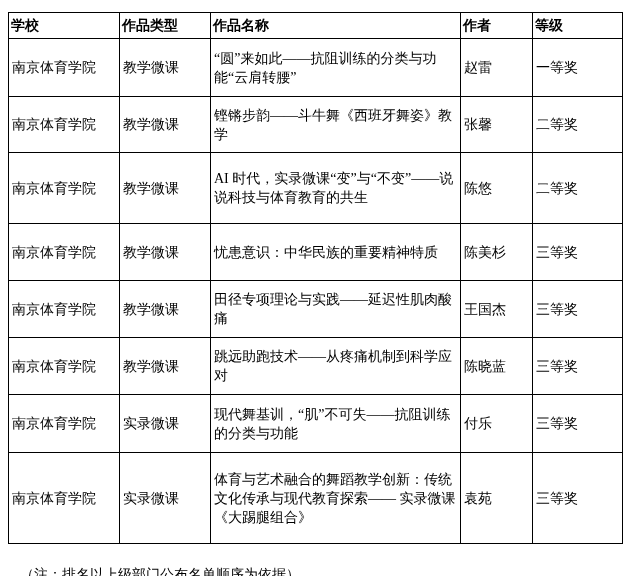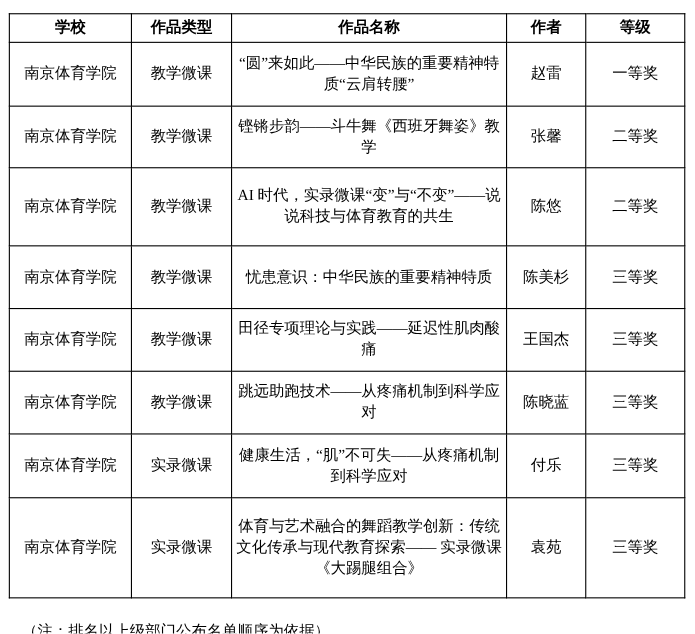--- a/index.html
+++ b/index.html
@@ -20,21 +20,21 @@
     top: 12px;
   }
   table.awards {
     border-collapse: collapse;
     table-layout: fixed;
     width: 614px;
   }
   table.awards th,
   table.awards td {
     border: 1px solid #000000;
-    text-align: center;
+    text-align: left;
     vertical-align: middle;
     padding: 1px 3px;
     font-size: 14px;
     line-height: 19px;
     overflow: hidden;
     margin-left: 13px;
   }
   table.awards thead tr { height: 26px; }
   table.awards thead th {
     font-weight: bold;
@@ -76,21 +76,21 @@
         <th>作品类型</th>
         <th>作品名称</th>
         <th>作者</th>
         <th>等级</th>
       </tr>
     </thead>
     <tbody id="table-body">
         <tr>
     <td>南京体育学院</td>
     <td>教学微课</td>
-    <td>“圆”来如此——中华民族的重要精神特质“云肩转腰”</td>
+    <td>“圆”来如此——抗阻训练的分类与功能“云肩转腰”</td>
     <td>赵雷</td>
     <td>一等奖</td>
   </tr>
         <tr>
     <td>南京体育学院</td>
     <td>教学微课</td>
     <td>铿锵步韵——斗牛舞《西班牙舞姿》教学</td>
     <td>张馨</td>
     <td>二等奖</td>
   </tr>
@@ -118,21 +118,21 @@
         <tr>
     <td>南京体育学院</td>
     <td>教学微课</td>
     <td>跳远助跑技术——从疼痛机制到科学应对</td>
     <td>陈晓蓝</td>
     <td>三等奖</td>
   </tr>
         <tr>
     <td>南京体育学院</td>
     <td>实录微课</td>
-    <td>健康生活，“肌”不可失——从疼痛机制到科学应对</td>
+    <td>现代舞基训，“肌”不可失——抗阻训练的分类与功能</td>
     <td>付乐</td>
     <td>三等奖</td>
   </tr>
         <tr>
     <td>南京体育学院</td>
     <td>实录微课</td>
     <td>体育与艺术融合的舞蹈教学创新：传统文化传承与现代教育探索—— 实录微课《大踢腿组合》</td>
     <td>袁苑</td>
     <td>三等奖</td>
   </tr>

